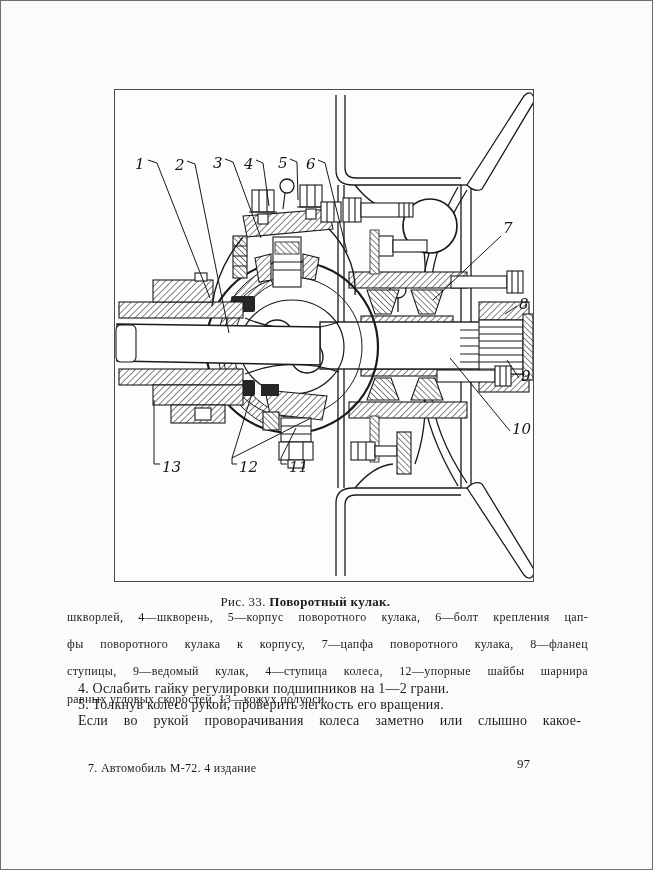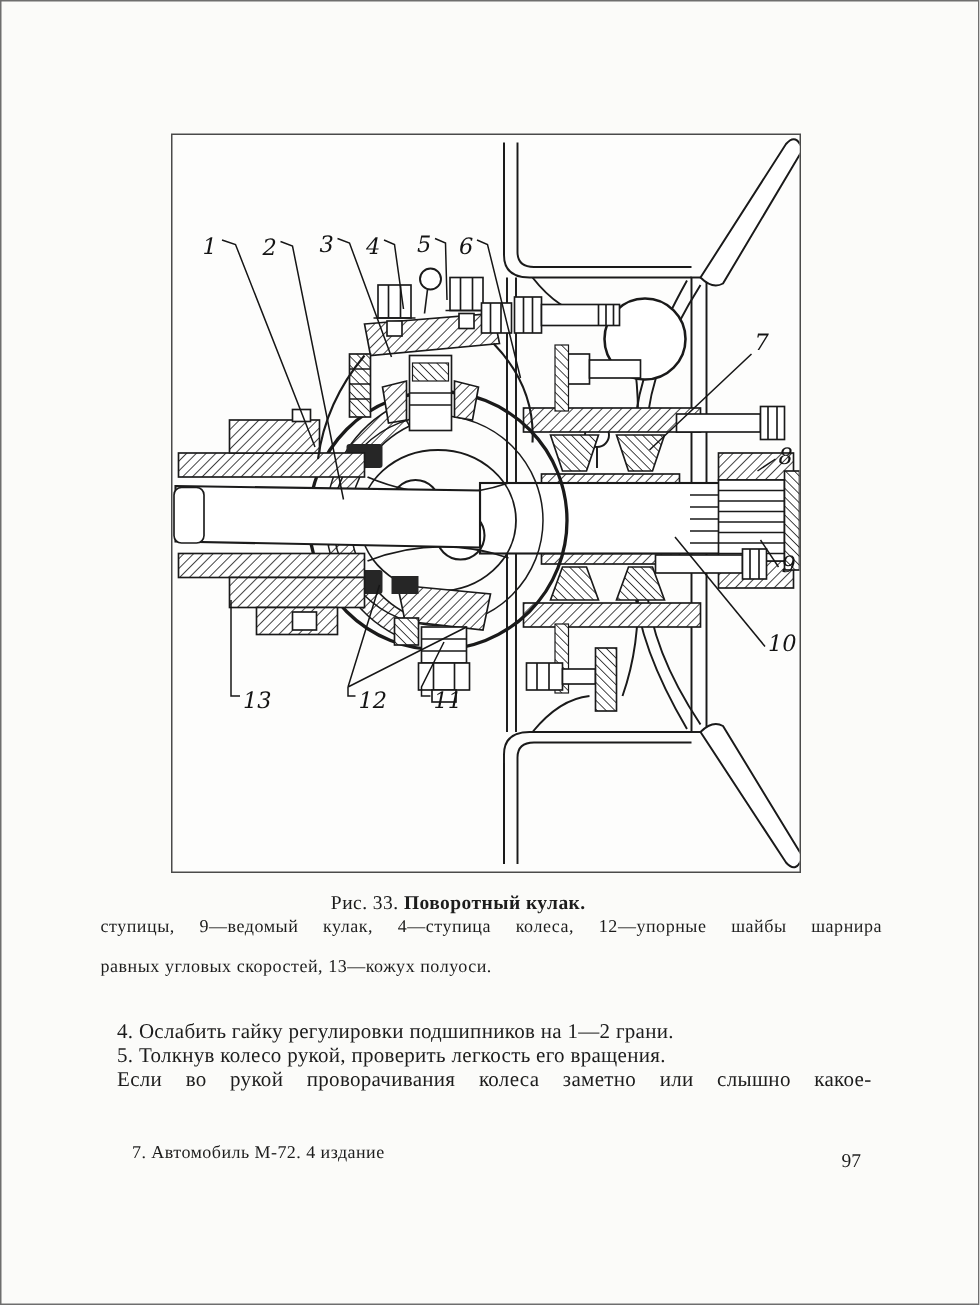--- a/index.html
+++ b/index.html
@@ -28,21 +28,21 @@
     font-size:12px;line-height:13.6px;letter-spacing:.35px;
   }
   .jline{text-align:justify;}
   .jline::after{content:"";display:inline-block;width:100%;height:0;}
   .bodytext{
     position:absolute;top:680px;left:56px;width:524px;
     font-size:14px;line-height:16.2px;letter-spacing:.2px;
   }
   .indent{padding-left:21px;box-sizing:border-box;}
   .footer-left{position:absolute;top:760px;left:87px;font-size:12px;letter-spacing:.3px;}
-  .footer-page{position:absolute;top:755px;left:560px;font-size:13px;margin-top:10px;}
+  .footer-page{position:absolute;top:755px;left:516px;font-size:13px;}
   text.lbl{font-family:"DejaVu Serif",serif;font-style:italic;font-size:15px;fill:#141414;}
 </style>
 </head>
 <body>
 
 <div class="page">
 
   <div class="figure-box">
     <svg width="418" height="491" viewBox="0 0 418 491">
       <defs>
@@ -226,20 +226,22 @@
       </g>
     </svg>
   </div>
 
   <div class="caption">
     <span>Рис. 33.</span>
     <b>Поворотный кулак.</b>
   </div>
 
   <div class="legend">
+    <div class="jline">шкворлей, 4—шкворень, 5—корпус поворотного кулака, 6—болт крепления цап-</div>
+    <div class="jline">фы поворотного кулака к корпусу, 7—цапфа поворотного кулака, 8—фланец</div>
     <div class="jline">ступицы, 9—ведомый кулак, 4—ступица колеса, 12—упорные шайбы шарнира</div>
     <div>равных угловых скоростей, 13—кожух полуоси.</div>
   </div>
 
   <div class="bodytext">
     <div class="indent">4. Ослабить гайку регулировки подшипников на 1—2 грани.</div>
     <div class="indent">5. Толкнув колесо рукой, проверить легкость его вращения.</div>
     <div class="indent jline">Если во рукой проворачивания колеса заметно или слышно какое-</div>
   </div>
 

